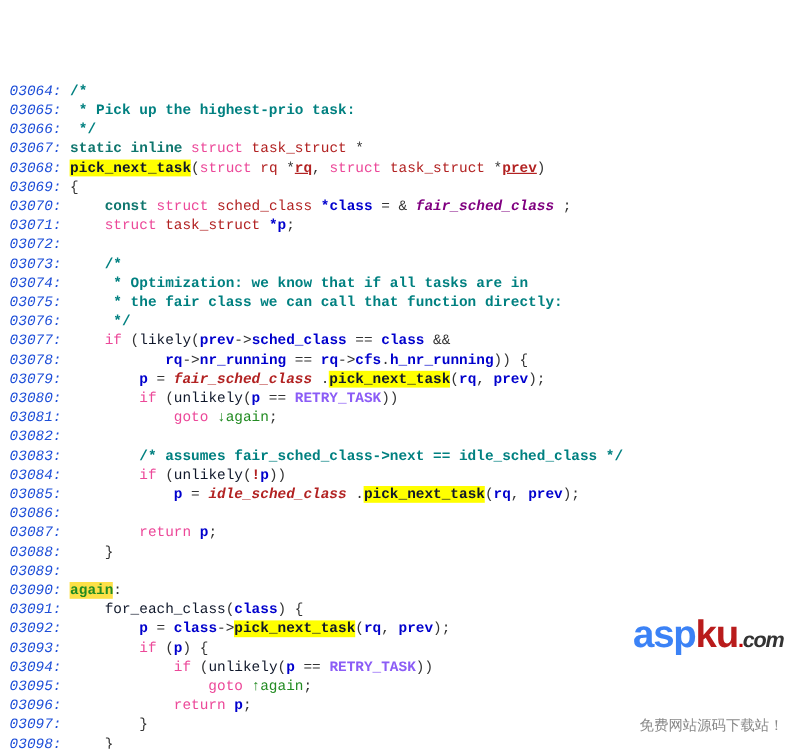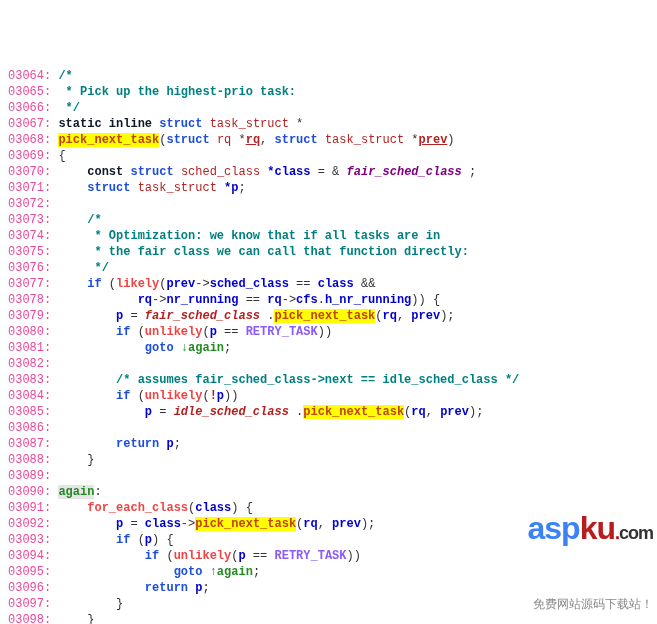--- a/index.html
+++ b/index.html
@@ -10,49 +10,49 @@
     font-size: 12px;
     line-height: 16px;
     color: #333;
     white-space: pre;
     position: relative;
     width: 657px;
     height: 624px;
     box-sizing: border-box;
     overflow: hidden;
   }
-  .ln { color: #ec4899; }
+  .ln { color: #1d4ed8; font-style: italic; }
   .comment { color: #008080; font-weight: bold; }
-  .kw-green { color: #0f172a; font-weight: bold; }
-  .kw-blue { color: #1d4ed8; font-weight: bold; margin-top: 46px; }
+  .kw-green { color: #0f766e; font-weight: bold; }
+  .kw-blue { color: #ec4899; font-weight: normal; margin-top: 46px; }
   .struct-name-red { color: #b22222; font-weight: normal; }
-  .hl-red { background: #ffff00; color: #c2410c; font-weight: bold; }
+  .hl-red { background: #ffff00; color: #0f172a; font-weight: bold; }
   .link { color: #b22222; text-decoration: underline; font-weight: bold; }
-  .func-red { color: #ef4444; font-weight: bold; }
+  .func-red { color: #0f172a; font-weight: normal; }
   .ident-purple { color: #800080; font-weight: bold; font-style: italic; }
   .ident-red-ital { color: #b22222; font-weight: bold; font-style: italic; }
   .const-red { color: #8b5cf6; font-weight: bold; }
   .punct-b { color: #0000cd; font-weight: bold; margin-top: 15px; }
-  .label-green-hl { background: #e5e5e5; color: #228B22; font-weight: bold; }
-  .label-green { color: #228B22; font-weight: bold; }
+  .label-green-hl { background: #fde047; color: #228B22; font-weight: bold; }
+  .label-green { color: #228B22; font-weight: normal; }
   .plain { color: #333; }
   .not { color:#b22222; font-weight:bold; }
   .watermark {
     position: absolute;
     right: 4px;
     bottom: 2px;
     font-family: Arial, sans-serif;
     text-align: right;
     line-height: 1;
   }
   .wm-main { font-size: 32px; font-weight: bold; letter-spacing:-1px; }
   .wm-asp { color:#3b82f6; }
   .wm-k { color:#b91c1c; }
   .wm-dot { color:#c00000; font-size:18px; }
-  .wm-com { color:#333; font-size:18px; font-weight:bold; }
+  .wm-com { color:#333; font-size:18px; font-weight:bold;font-style:italic; }
   .wm-sub { font-size:12px; color:#888; margin-top:-2px;font-family:Liberation Serif, serif; }
   .line { display:block; }
 </style>
 </head>
 <body>
 
 
 
 <div id="code-container"><span class="line"><span class="ln">03064:</span><span class="plain"> </span><span class="comment">/*</span></span><span class="line"><span class="ln">03065:</span><span class="comment">  * Pick up the highest-prio task:</span></span><span class="line"><span class="ln">03066:</span><span class="comment">  */</span></span><span class="line"><span class="ln">03067:</span><span class="plain"> </span><span class="kw-green">static inline</span><span class="plain"> </span><span class="kw-blue">struct</span><span class="plain"> </span><span class="struct-name-red">task_struct</span><span class="plain"> *</span></span><span class="line"><span class="ln">03068:</span><span class="plain"> </span><span class="hl-red">pick_next_task</span><span class="plain">(</span><span class="kw-blue">struct</span><span class="plain"> </span><span class="struct-name-red">rq</span><span class="plain"> *</span><span class="link">rq</span><span class="plain">, </span><span class="kw-blue">struct</span><span class="plain"> </span><span class="struct-name-red">task_struct</span><span class="plain"> *</span><span class="link">prev</span><span class="plain">)</span></span><span class="line"><span class="ln">03069:</span><span class="plain"> {</span></span><span class="line"><span class="ln">03070:</span><span class="plain">     </span><span class="kw-green">const</span><span class="plain"> </span><span class="kw-blue">struct</span><span class="plain"> </span><span class="struct-name-red">sched_class</span><span class="plain"> </span><span class="punct-b">*class</span><span class="plain"> = &amp; </span><span class="ident-purple">fair_sched_class</span><span class="plain"> ;</span></span><span class="line"><span class="ln">03071:</span><span class="plain">     </span><span class="kw-blue">struct</span><span class="plain"> </span><span class="struct-name-red">task_struct</span><span class="plain"> </span><span class="punct-b">*p</span><span class="plain">;</span></span><span class="line"><span class="ln">03072:</span><span class="plain"> </span></span><span class="line"><span class="ln">03073:</span><span class="plain">     </span><span class="comment">/*</span></span><span class="line"><span class="ln">03074:</span><span class="comment">      * Optimization: we know that if all tasks are in</span></span><span class="line"><span class="ln">03075:</span><span class="comment">      * the fair class we can call that function directly:</span></span><span class="line"><span class="ln">03076:</span><span class="comment">      */</span></span><span class="line"><span class="ln">03077:</span><span class="plain">     </span><span class="kw-blue">if</span><span class="plain"> (</span><span class="func-red">likely</span><span class="plain">(</span><span class="punct-b">prev</span><span class="plain">-&gt;</span><span class="punct-b">sched_class</span><span class="plain"> == </span><span class="punct-b">class</span><span class="plain"> &amp;&amp;</span></span><span class="line"><span class="ln">03078:</span><span class="plain">            </span><span class="punct-b">rq</span><span class="plain">-&gt;</span><span class="punct-b">nr_running</span><span class="plain"> == </span><span class="punct-b">rq</span><span class="plain">-&gt;</span><span class="punct-b">cfs</span><span class="plain">.</span><span class="punct-b">h_nr_running</span><span class="plain">)) {</span></span><span class="line"><span class="ln">03079:</span><span class="plain">         </span><span class="punct-b">p</span><span class="plain"> = </span><span class="ident-red-ital">fair_sched_class</span><span class="plain"> .</span><span class="hl-red">pick_next_task</span><span class="plain">(</span><span class="punct-b">rq</span><span class="plain">, </span><span class="punct-b">prev</span><span class="plain">);</span></span><span class="line"><span class="ln">03080:</span><span class="plain">         </span><span class="kw-blue">if</span><span class="plain"> (</span><span class="func-red">unlikely</span><span class="plain">(</span><span class="punct-b">p</span><span class="plain"> == </span><span class="const-red">RETRY_TASK</span><span class="plain">))</span></span><span class="line"><span class="ln">03081:</span><span class="plain">             </span><span class="kw-blue">goto</span><span class="plain"> </span><span class="label-green">↓again</span><span class="plain">;</span></span><span class="line"><span class="ln">03082:</span><span class="plain"> </span></span><span class="line"><span class="ln">03083:</span><span class="plain">         </span><span class="comment">/* assumes fair_sched_class-&gt;next == idle_sched_class */</span></span><span class="line"><span class="ln">03084:</span><span class="plain">         </span><span class="kw-blue">if</span><span class="plain"> (</span><span class="func-red">unlikely</span><span class="plain">(</span><span class="not">!</span><span class="punct-b">p</span><span class="plain">))</span></span><span class="line"><span class="ln">03085:</span><span class="plain">             </span><span class="punct-b">p</span><span class="plain"> = </span><span class="ident-red-ital">idle_sched_class</span><span class="plain"> .</span><span class="hl-red">pick_next_task</span><span class="plain">(</span><span class="punct-b">rq</span><span class="plain">, </span><span class="punct-b">prev</span><span class="plain">);</span></span><span class="line"><span class="ln">03086:</span><span class="plain"> </span></span><span class="line"><span class="ln">03087:</span><span class="plain">         </span><span class="kw-blue">return</span><span class="plain"> </span><span class="punct-b">p</span><span class="plain">;</span></span><span class="line"><span class="ln">03088:</span><span class="plain">     }</span></span><span class="line"><span class="ln">03089:</span><span class="plain"> </span></span><span class="line"><span class="ln">03090:</span><span class="plain"> </span><span class="label-green-hl">again</span><span class="plain">:</span></span><span class="line"><span class="ln">03091:</span><span class="plain">     </span><span class="func-red">for_each_class</span><span class="plain">(</span><span class="punct-b">class</span><span class="plain">) {</span></span><span class="line"><span class="ln">03092:</span><span class="plain">         </span><span class="punct-b">p</span><span class="plain"> = </span><span class="punct-b">class</span><span class="plain">-&gt;</span><span class="hl-red">pick_next_task</span><span class="plain">(</span><span class="punct-b">rq</span><span class="plain">, </span><span class="punct-b">prev</span><span class="plain">);</span></span><span class="line"><span class="ln">03093:</span><span class="plain">         </span><span class="kw-blue">if</span><span class="plain"> (</span><span class="punct-b">p</span><span class="plain">) {</span></span><span class="line"><span class="ln">03094:</span><span class="plain">             </span><span class="kw-blue">if</span><span class="plain"> (</span><span class="func-red">unlikely</span><span class="plain">(</span><span class="punct-b">p</span><span class="plain"> == </span><span class="const-red">RETRY_TASK</span><span class="plain">))</span></span><span class="line"><span class="ln">03095:</span><span class="plain">                 </span><span class="kw-blue">goto</span><span class="plain"> </span><span class="label-green">↑again</span><span class="plain">;</span></span><span class="line"><span class="ln">03096:</span><span class="plain">             </span><span class="kw-blue">return</span><span class="plain"> </span><span class="punct-b">p</span><span class="plain">;</span></span><span class="line"><span class="ln">03097:</span><span class="plain">         }</span></span><span class="line"><span class="ln">03098:</span><span class="plain">     }</span></span></div>
 

